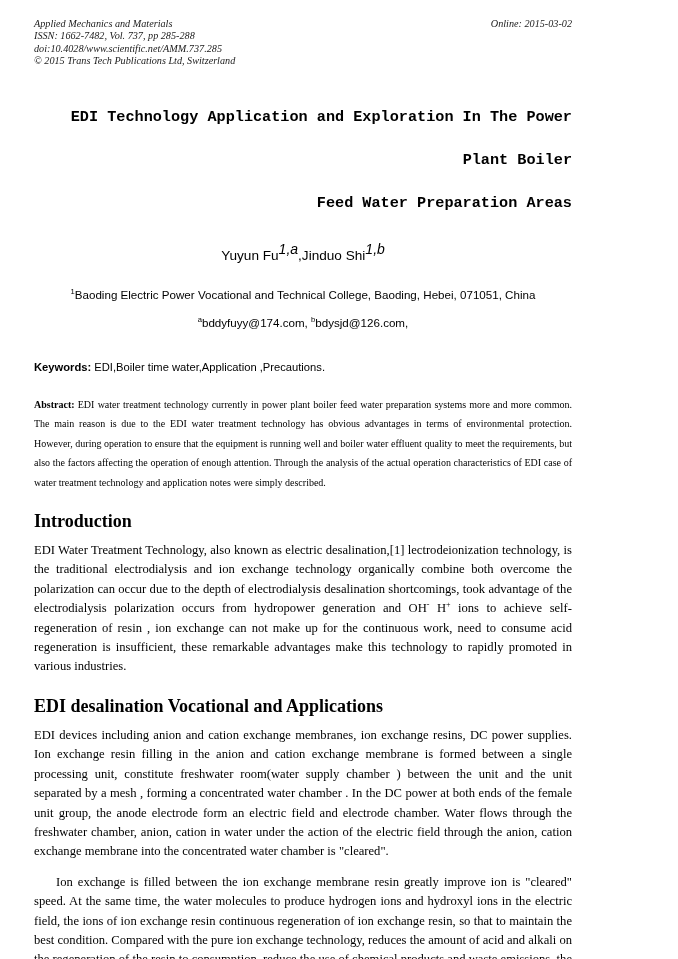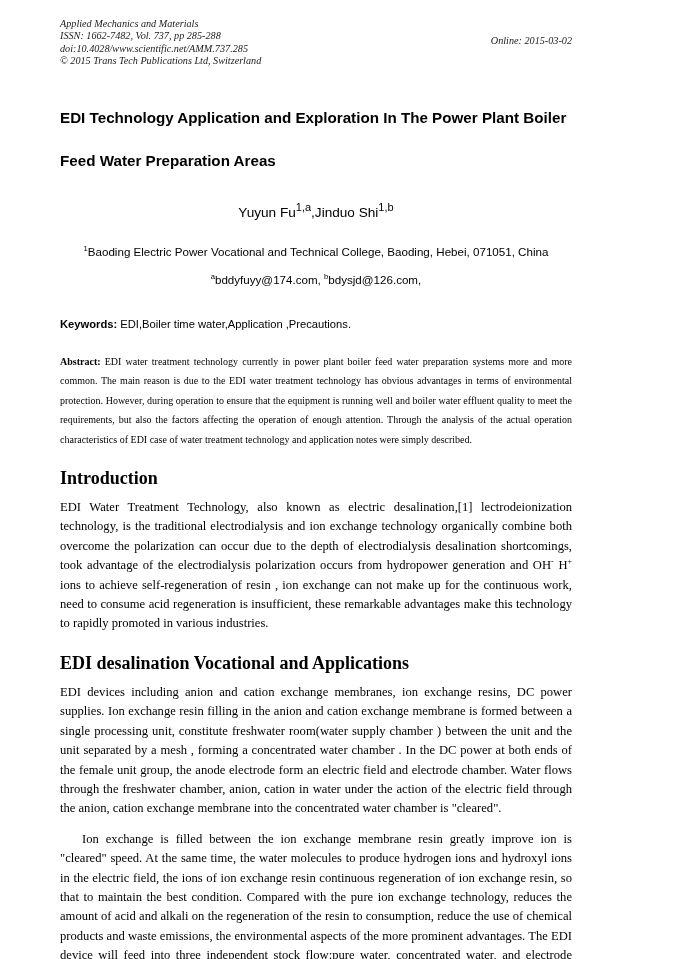--- a/index.html
+++ b/index.html
@@ -13,21 +13,21 @@
     font-family: "Liberation Serif", "DejaVu Serif", serif;
     color: #000000;
     overflow: hidden;
   }
   .page {
     position: relative;
     width: 632px;
     height: 959px;
     background: #ffffff;
     box-sizing: border-box;
-    padding: 18px 60px 0 60px;
+    padding: 18px 60px 0 34px;
   }
 
   
   .runhead {
     position: relative;
     height: 56px;
   }
   .runhead-left {
     position: absolute;
     left: 0;
@@ -36,50 +36,50 @@
     font-style: italic;
     font-size: 10.2px;
     line-height: 12.4px;
     color: #1a1a1a;
     white-space: nowrap;
   }
   .runhead-left div { white-space: nowrap; }
   .runhead-right {
     position: absolute;
     right: 0;
-    top: 17px;
+    top: 0;
     font-family: "Liberation Serif", "DejaVu Serif", serif;
     font-style: italic;
     font-size: 10.2px;
     line-height: 12.4px;
     color: #1a1a1a;
     white-space: nowrap;
   }
 
   
   .title-block {
     margin-top: 22px;
-    text-align: left;
-    font-family: Liberation Sans, sans-serif;
+    text-align: right;
+    font-family: Liberation Mono, monospace;
     font-weight: bold;
     font-size: 15.2px;
     line-height: 43px;
     letter-spacing: 0px;
   }
   .title-line { display: block; }
 
   
   .authors {
     margin-top: 22px;
     text-align: center;
     font-family: "Liberation Sans", "DejaVu Sans", sans-serif;
     font-size: 13.6px;
     line-height: 18px;
   }
-  .authors sup { font-size: 11px; vertical-align: super; line-height: 0; }
+  .authors sup { font-size: 14px; vertical-align: super; line-height: 0; font-style: italic; }
 
   .affiliation {
     margin-top: 22px;
     text-align: center;
     font-family: "Liberation Sans", "DejaVu Sans", sans-serif;
     font-size: 11.6px;
     line-height: 16px;
   }
   .affiliation sup { font-size: 7.6px; vertical-align: super; line-height: 0; }
 

